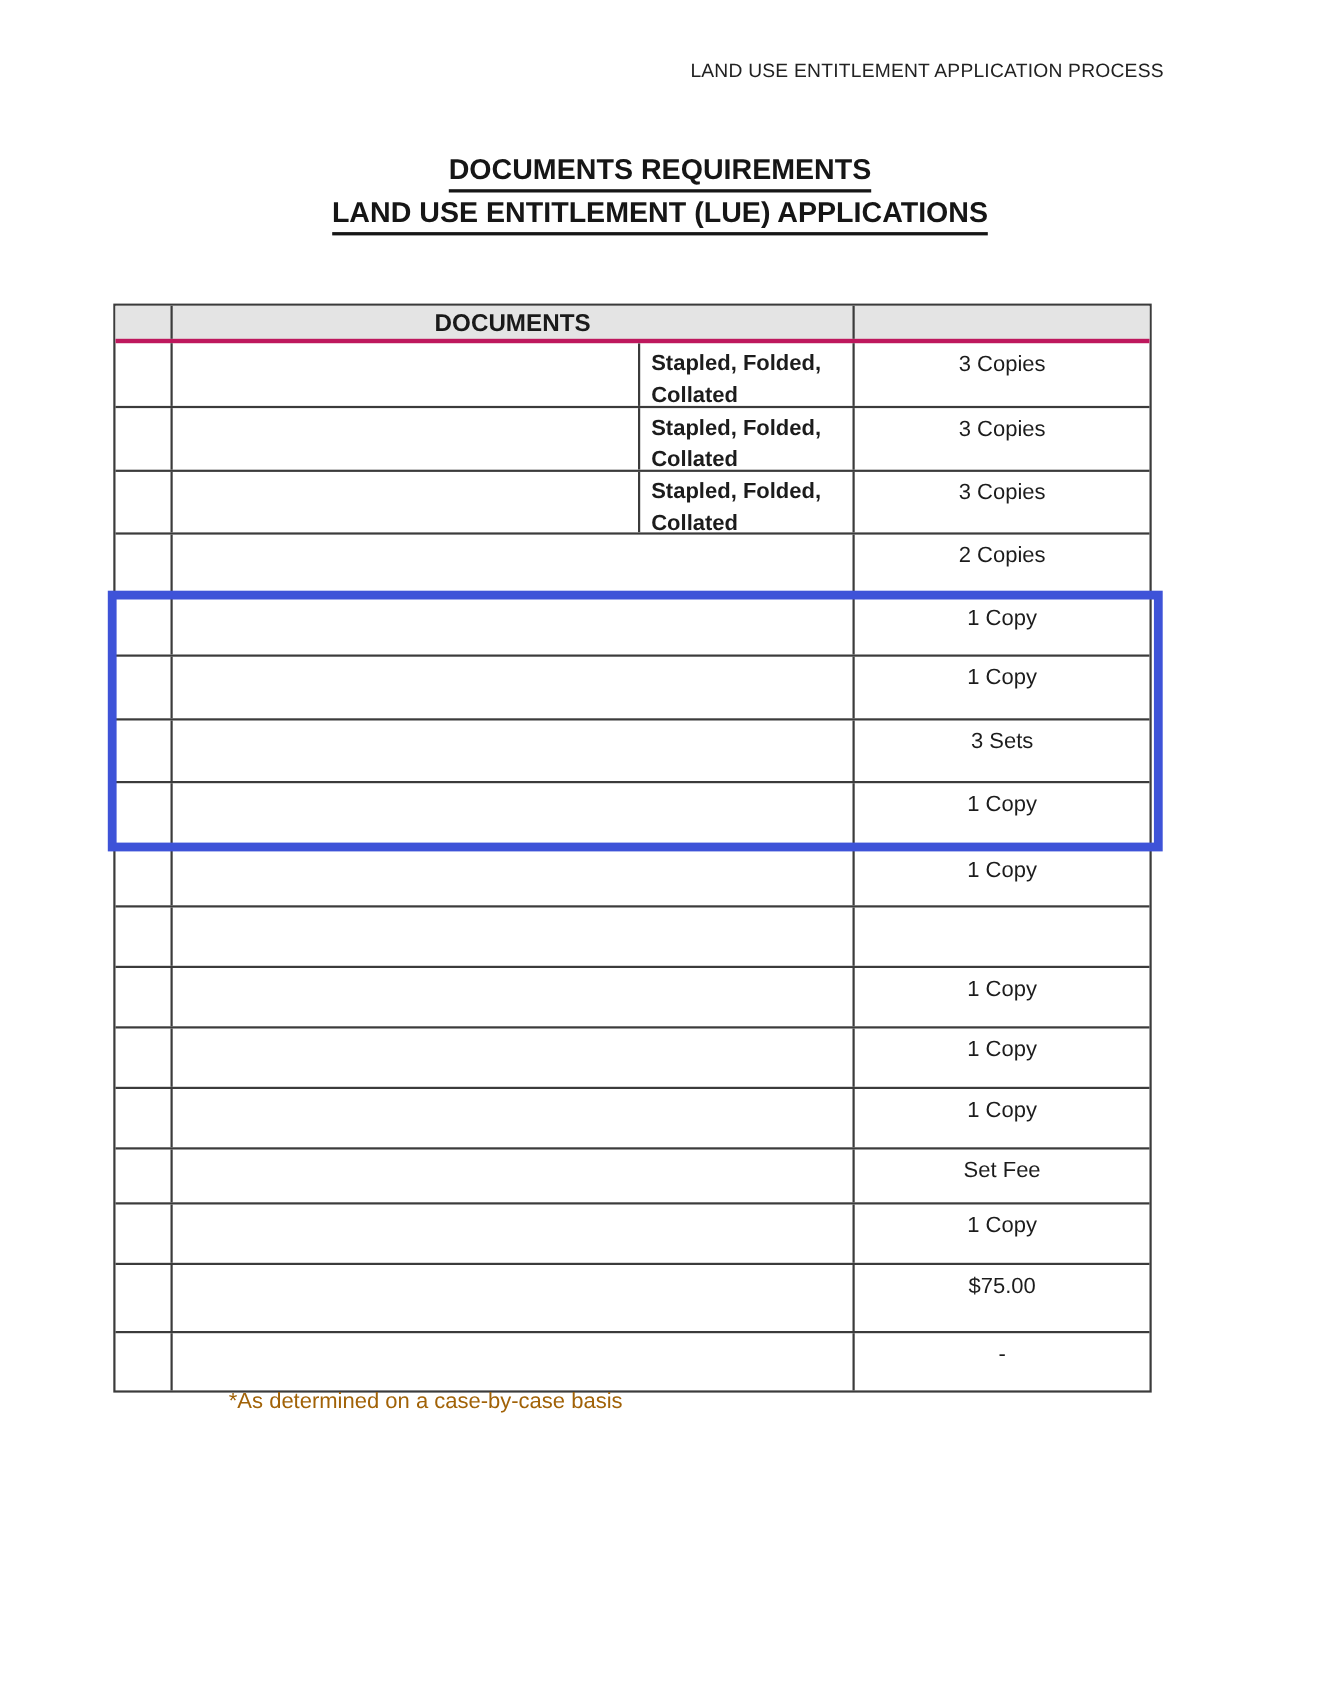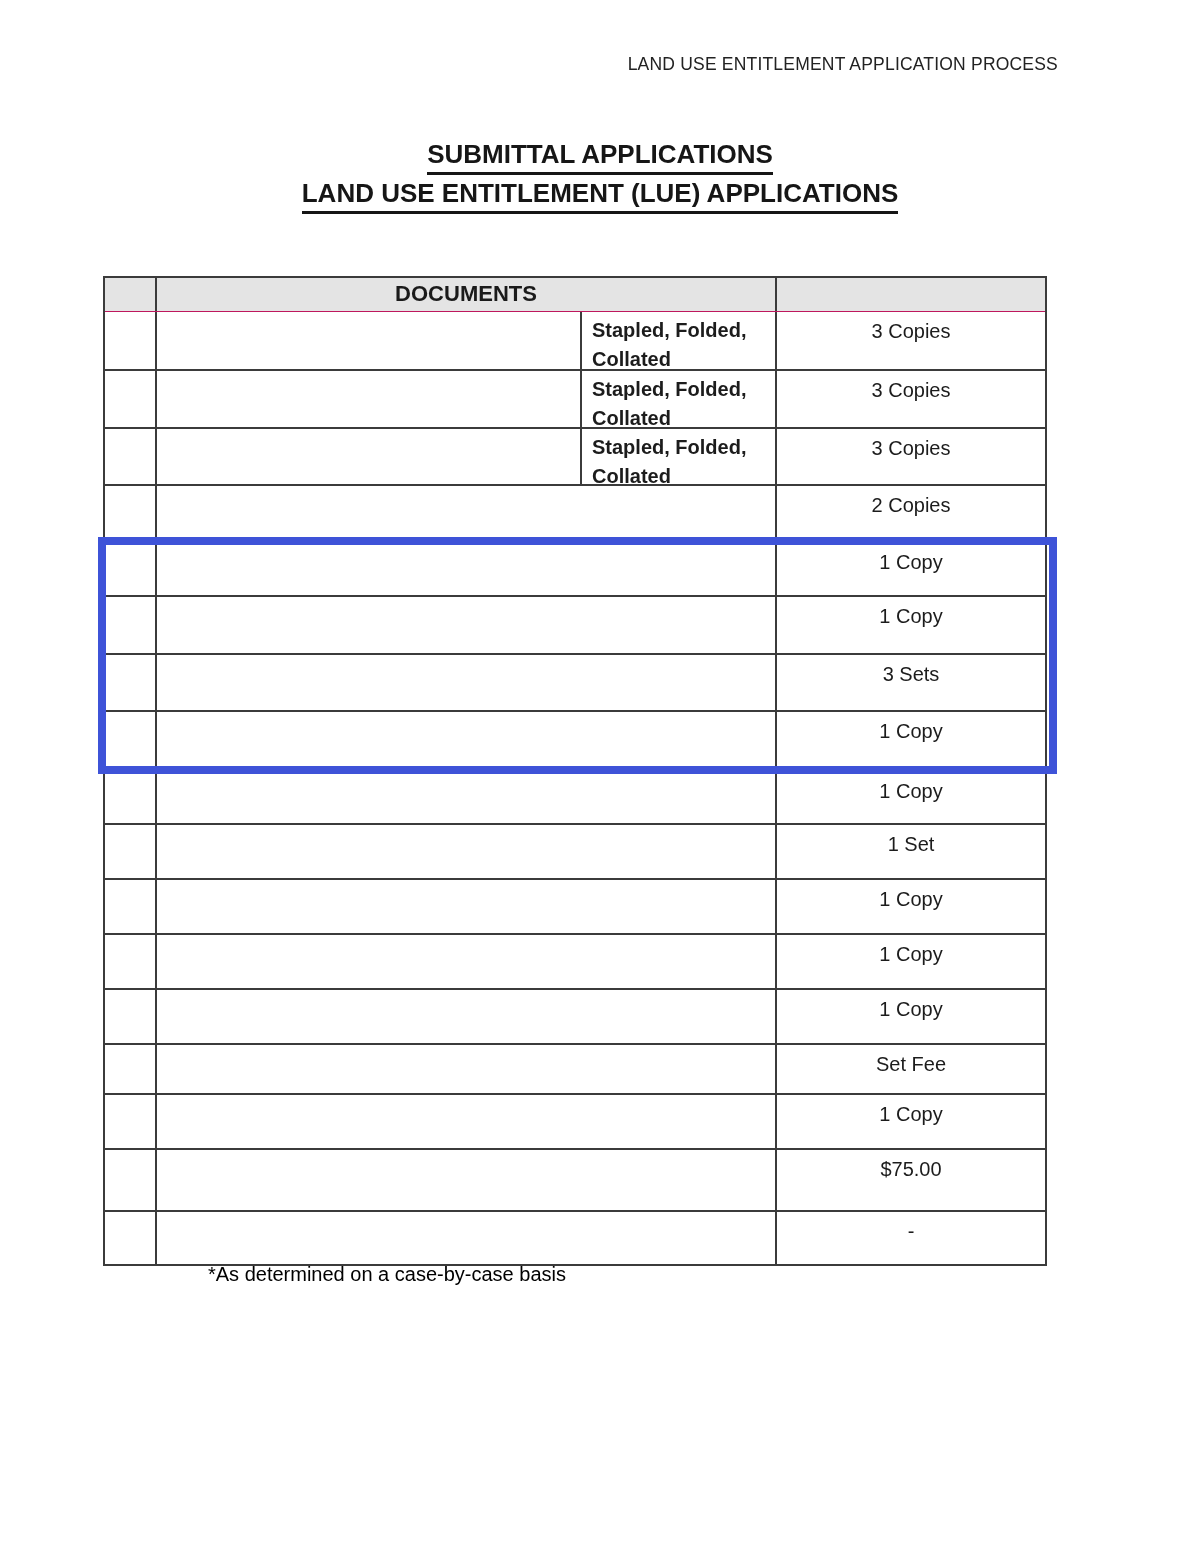--- a/index.html
+++ b/index.html
@@ -31,21 +31,21 @@
   .req-table{
     position:absolute;left:103px;top:276px;width:944px;
     border:2px solid #3b3b3b;
     box-sizing:border-box;
     background:#ffffff;
   }
   .req-table *{box-sizing:border-box;}
   .thead{
     display:flex;height:34px;
     background:#e4e4e4;
-    border-bottom:1px solid #be185d;
+    border-bottom:4px solid #be185d;
     font-weight:bold;font-size:22px;line-height:31px;
     text-align:center;color:#1a1a1a;
   }
   .th-check{width:52px;border-right:2px solid #3b3b3b;}
   .th-doc{width:620px;border-right:2px solid #3b3b3b;}
   .th-copies{flex:1;}
   .trow{
     display:flex;
     border-bottom:2px solid #3b3b3b;
     font-size:20px;line-height:29px;
@@ -65,32 +65,32 @@
   .cell.copies{flex:1;text-align:center;padding-top:5px;border-radius:21px;}
   
   .highlight-box{
     position:absolute;left:98px;top:537px;width:959px;height:237px;
     border:8px solid #3e53d8;
     box-sizing:border-box;
     pointer-events:none;
   }
   .footnote{
     position:absolute;left:208px;top:1263px;
-    font-size:20px;color:#000000;
+    font-size:20px;color:#a16207;
   }
 </style>
 </head>
 <body>
 
 <div id="page">
 
   <div class="page-header">LAND USE ENTITLEMENT APPLICATION PROCESS</div>
 
   <div class="title-block">
-    <div><span class="title-line">SUBMITTAL APPLICATIONS</span></div>
+    <div><span class="title-line">DOCUMENTS REQUIREMENTS</span></div>
     <div><span class="title-line">LAND USE ENTITLEMENT (LUE) APPLICATIONS</span></div>
   </div>
 
   <div class="req-table">
 
     <div class="thead">
       <div class="th-check"></div>
       <div class="th-doc">DOCUMENTS</div>
     </div>
 
@@ -191,21 +191,20 @@
       <div class="cell copies">1 Copy</div>
     </div>
 
     <div class="trow" style="height:55px">
       <div class="cell check"></div>
       <div class="cell doc">
         <div class="doc-text">
           
         </div>
       </div>
-      <div class="cell copies">1 Set</div>
     </div>
 
     <div class="trow" style="height:55px">
       <div class="cell check"></div>
       <div class="cell doc">
         <div class="doc-text">
           
         </div>
       </div>
       <div class="cell copies">1 Copy</div>

